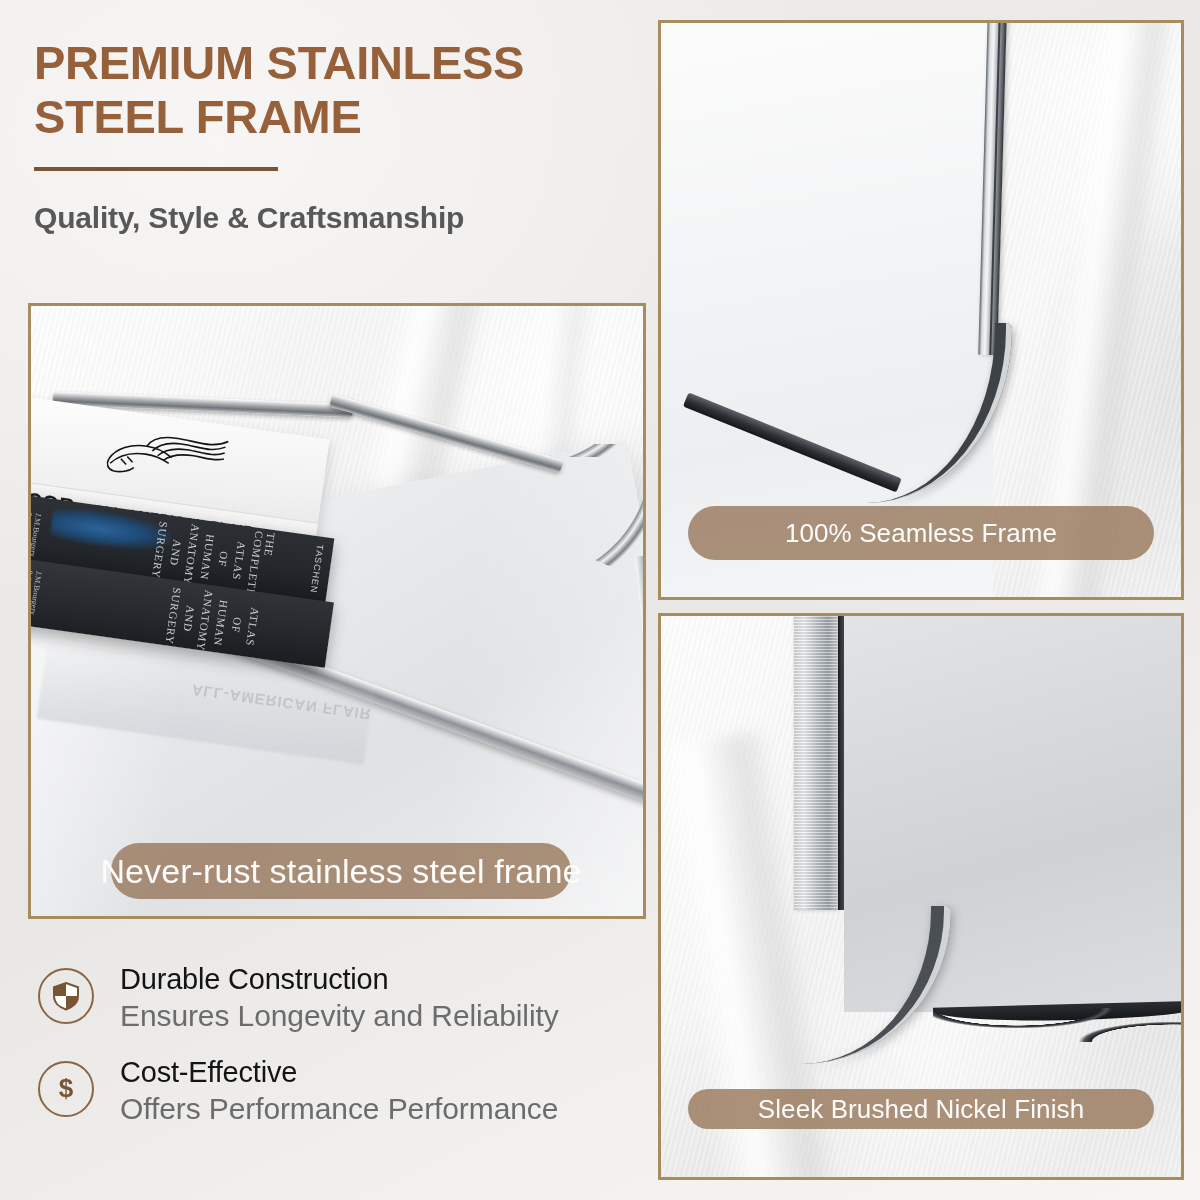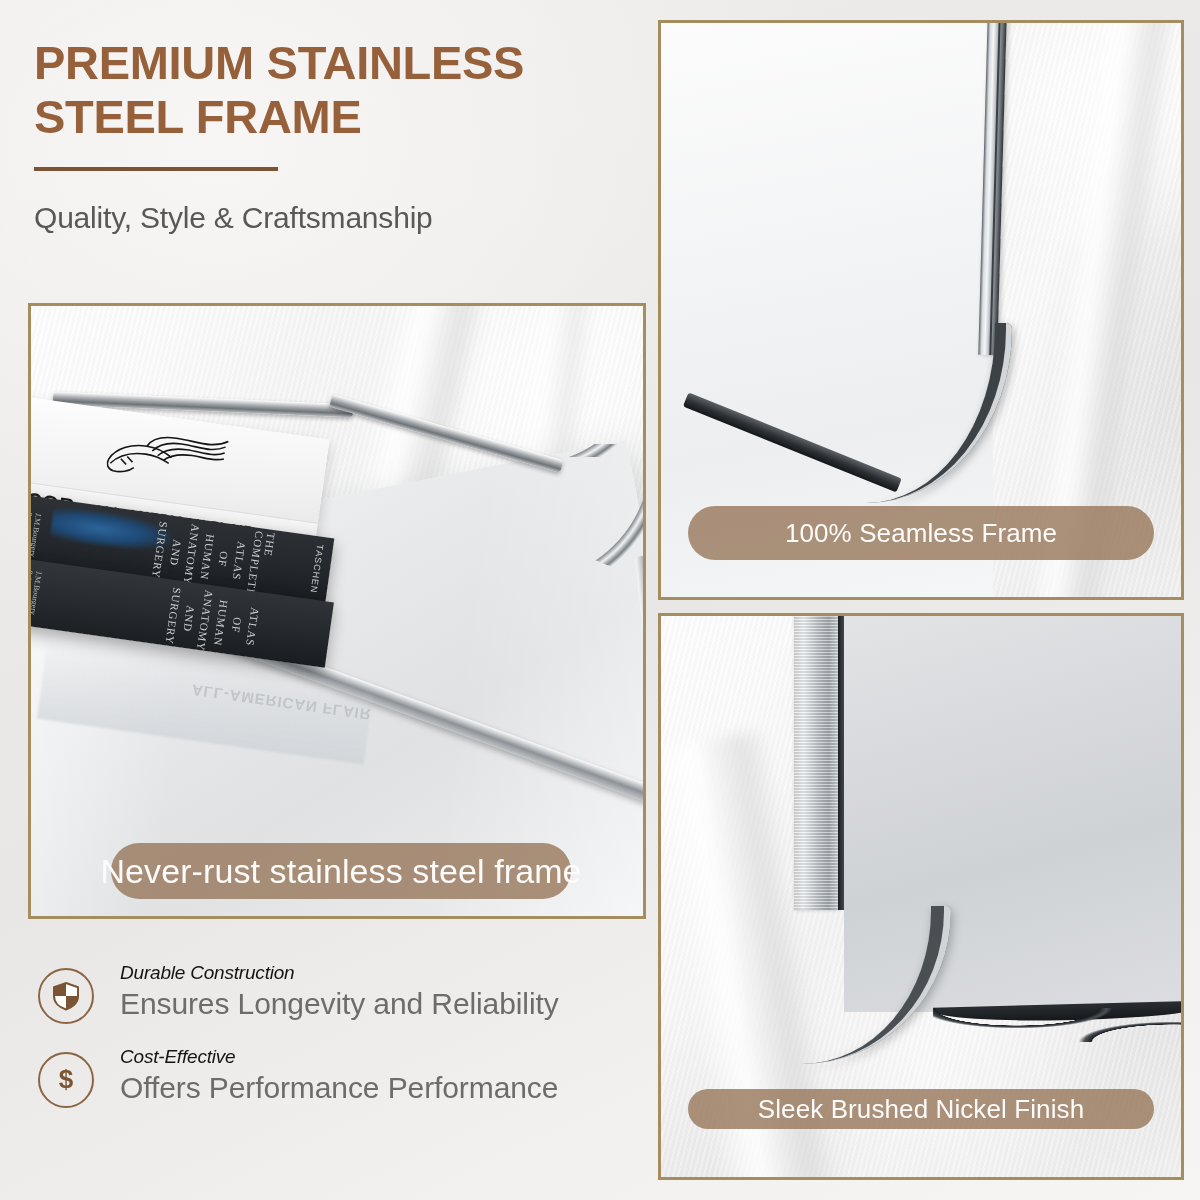--- a/index.html
+++ b/index.html
@@ -30,21 +30,21 @@
   .title .l2 { display:block; }
 
   .title-rule {
     margin-top:24px;
     width:244px; height:4px;
     background:#7c5434;
   }
 
   .subtitle {
     margin-top:30px;
-    font-size:30px; font-weight:400; color:#585858;
+    font-size:30px; font-weight:700; color:#585858;
     letter-spacing:-0.2px;
   }
 
   
   .panel {
     position:absolute;
     border:3px solid #a68d5d;
     overflow:hidden;
     background:#efefef;
   }
@@ -286,22 +286,22 @@
   .f-icon {
     flex:0 0 auto;
     width:56px; height:56px; margin-top:6px;
     border:2px solid #8a6644;
     border-radius:50%;
     display:flex; align-items:center; justify-content:center;
     color:#7a5534;
   }
   .f-text { padding-top:0; }
   .f-title {
-    font-size:19px; font-weight:400; color:#141414;
-    line-height:1.18; letter-spacing:-0.2px;font-style:italic;
+    font-size:29px; font-weight:400; color:#141414;
+    line-height:1.18; letter-spacing:-0.2px;
   }
   .f-sub {
     font-size:30px; font-weight:400; color:#6c6c6c;
     margin-top:3px; letter-spacing:-0.1px;
   }
 </style>
 </head>
 <body>
 
 <div class="page">

